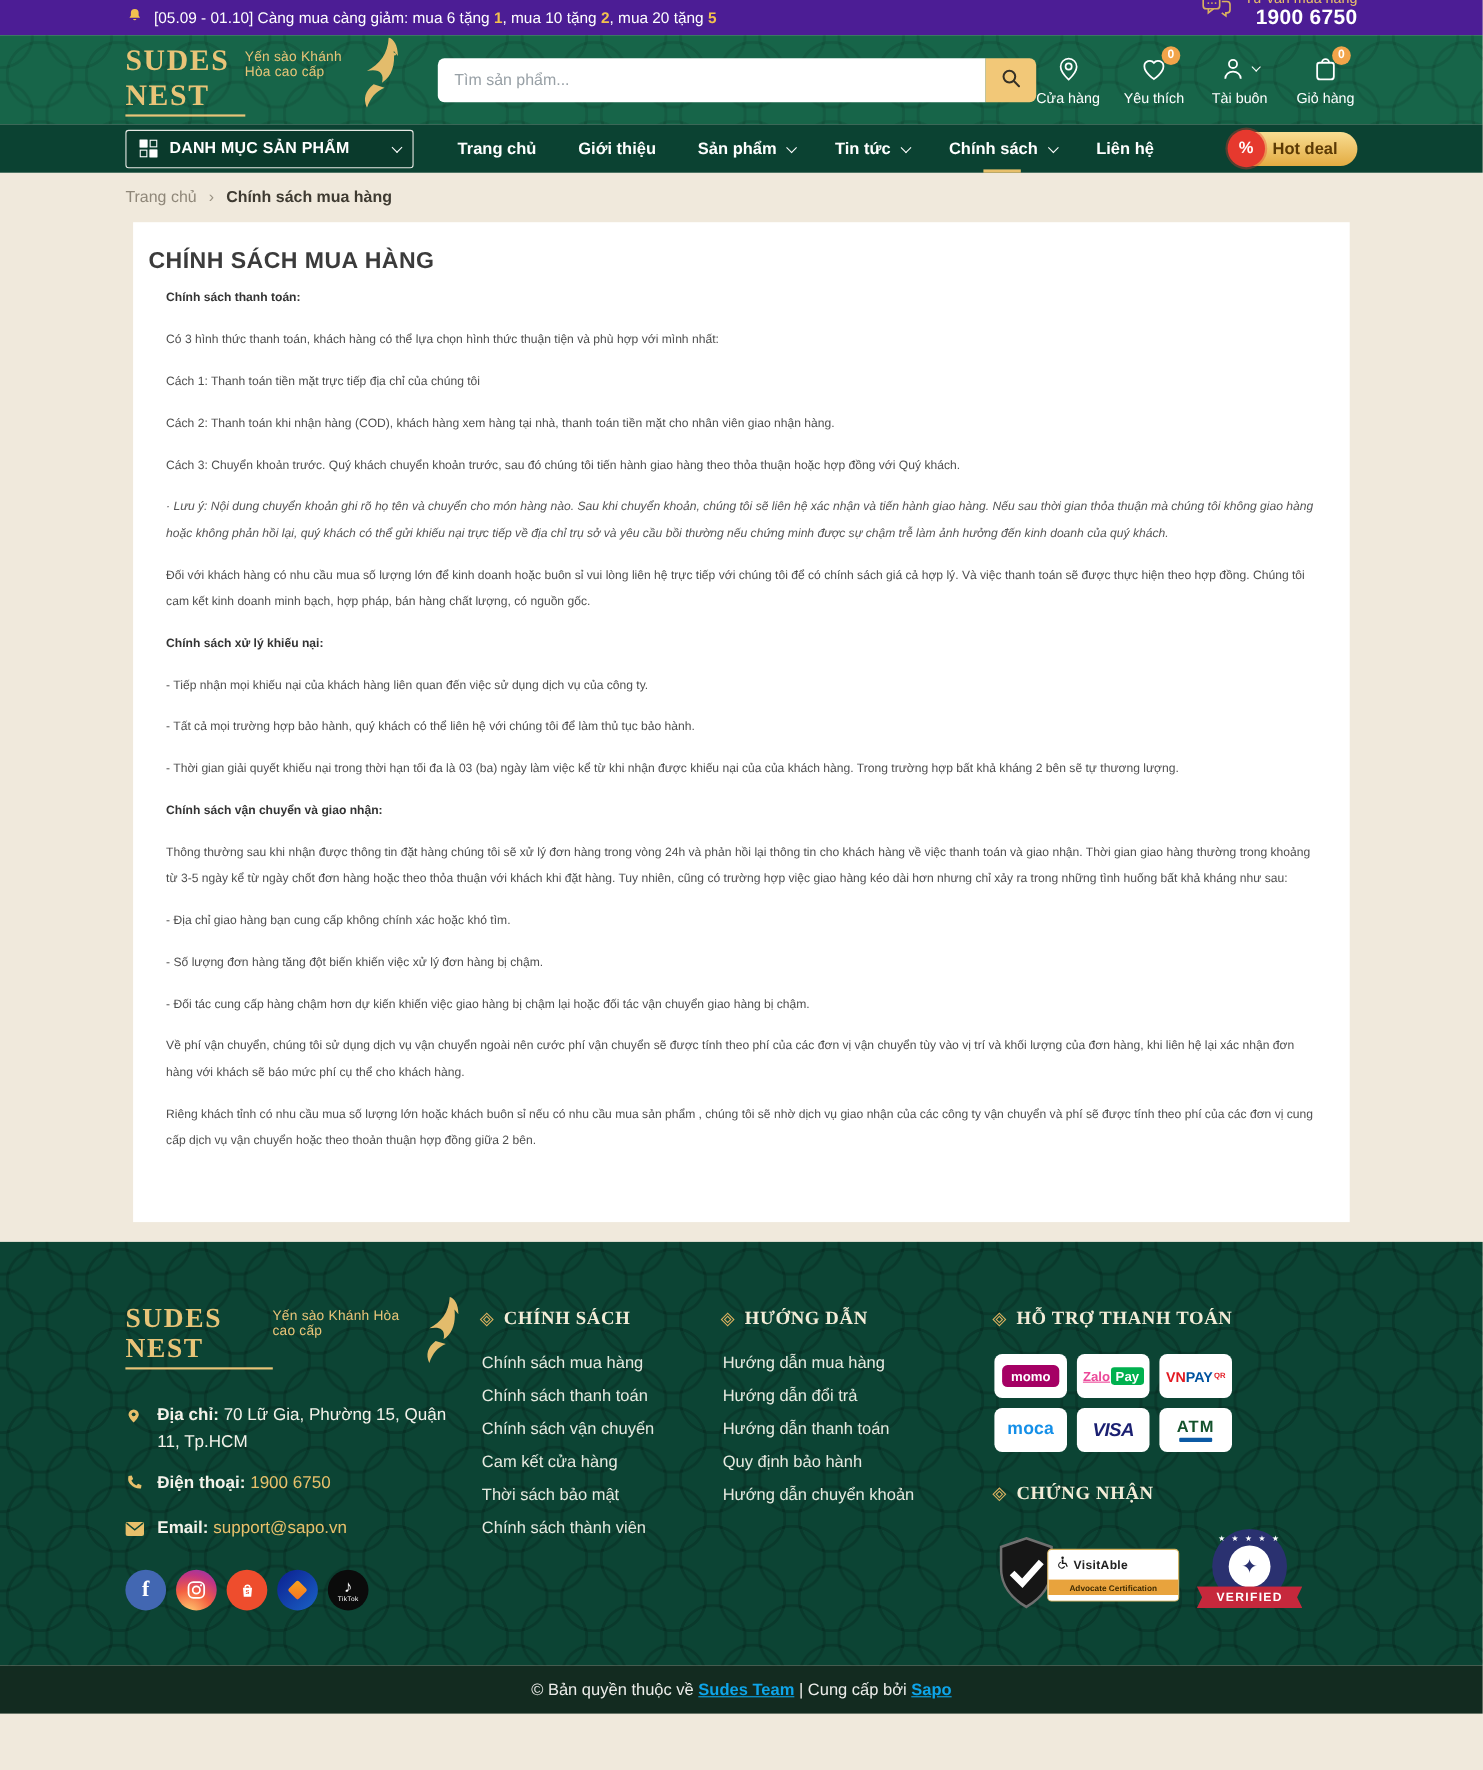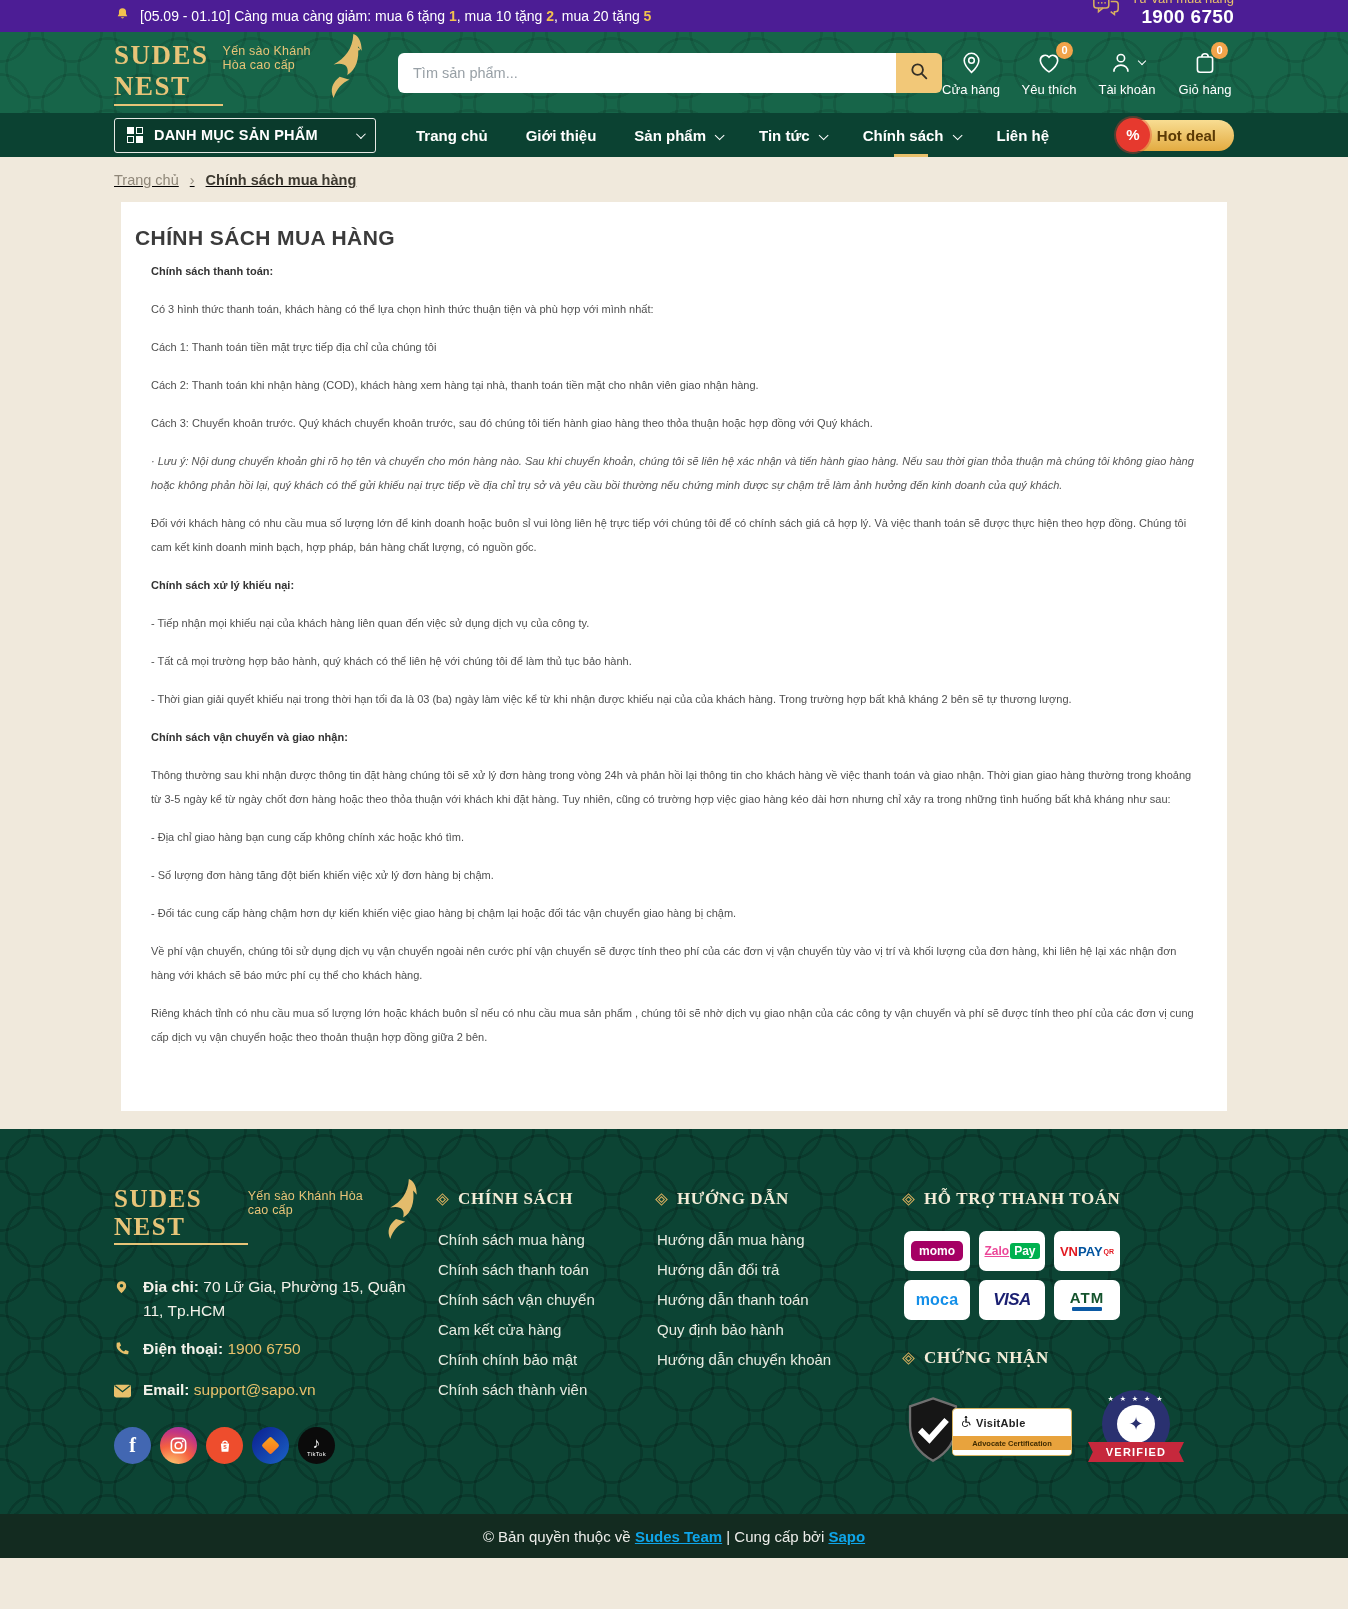--- a/index.html
+++ b/index.html
@@ -106,21 +106,21 @@
     color:#5B3A05; font-weight:700; font-size:15px; cursor:pointer;
   }
   .pct {
     position:absolute; left:-5px; top:-2px; width:34px; height:34px; border-radius:50%;
     background:#E6392E; color:#fff; font-weight:700; font-size:15px;
     display:flex; align-items:center; justify-content:center;
     box-shadow:0 0 0 2px rgba(230,57,46,.35);
   }
 
   
-  .crumbs-wrap { padding:14px 5px 13px;text-decoration:underline; }
+  .crumbs-wrap { padding:14px 5px 13px; }
   .crumb { font-size:14.5px; color:#8F8779; cursor:pointer; }
   .crumb:last-child { color:#3E3A31; font-weight:600; cursor:default; }
   .crumb:not(:last-child)::after { content:"›"; margin:0 11px; color:#9A9283; font-weight:400; }
 
   
   .panel { width:1106px; margin:0 auto 18px; background:#FFFFFF; padding:24px 14px 48px; }
   .page-title { margin:0 0 9px; font-size:21px; font-weight:800; color:#3B3B3B; letter-spacing:.4px; }
   .blk { font-size:11px; color:#4F4F4F; line-height:24px; margin:0 16px 14px; }
   .b-h { font-weight:700; color:#333333; }
   .b-i { font-style:italic; color:#555555; }
@@ -278,21 +278,21 @@
         <span>Yêu thích</span>
       </div>
       <div class="hicon">
         <span class="ic">
           <svg width="26" height="26" viewBox="0 0 24 24" fill="none" stroke="#fff" stroke-width="1.5">
               <circle cx="11" cy="7.5" r="3.4"></circle>
               <path d="M4.5 20c0-3.6 2.9-6 6.5-6s6.5 2.4 6.5 6"></path>
             </svg>
           <span class="mini-chev"></span>
         </span>
-        <span>Tài khoản</span>
+        <span>Tài buôn</span>
       </div>
       <div class="hicon">
         <span class="ic">
           <svg width="26" height="26" viewBox="0 0 24 24" fill="none" stroke="#fff" stroke-width="1.5">
               <path d="M5 8.5 a2 2 0 0 1 2-2 h10 a2 2 0 0 1 2 2 V18 a2.5 2.5 0 0 1-2.5 2.5 h-9 A2.5 2.5 0 0 1 5 18 z"></path>
               <path d="M9 6.5 a3 3 0 0 1 6 0"></path>
             </svg>
           <span class="cnt">0</span>
         </span>
         <span>Giỏ hàng</span>
@@ -441,21 +441,21 @@
       <h4 class="f-head">
         <span class="gem"></span>
         <span>CHÍNH SÁCH</span>
       </h4>
       <ul class="f-links">
 
       <li class="f-link">Chính sách mua hàng</li>
           <li class="f-link">Chính sách thanh toán</li>
           <li class="f-link">Chính sách vận chuyển</li>
           <li class="f-link">Cam kết cửa hàng</li>
-          <li class="f-link">Chính chính bảo mật</li>
+          <li class="f-link">Thời sách bảo mật</li>
           <li class="f-link">Chính sách thành viên</li>
         </ul>
     </div>
 
     <div class="fcol3">
       <h4 class="f-head">
         <span class="gem"></span>
         <span>HƯỚNG DẪN</span>
       </h4>
       <ul class="f-links">

